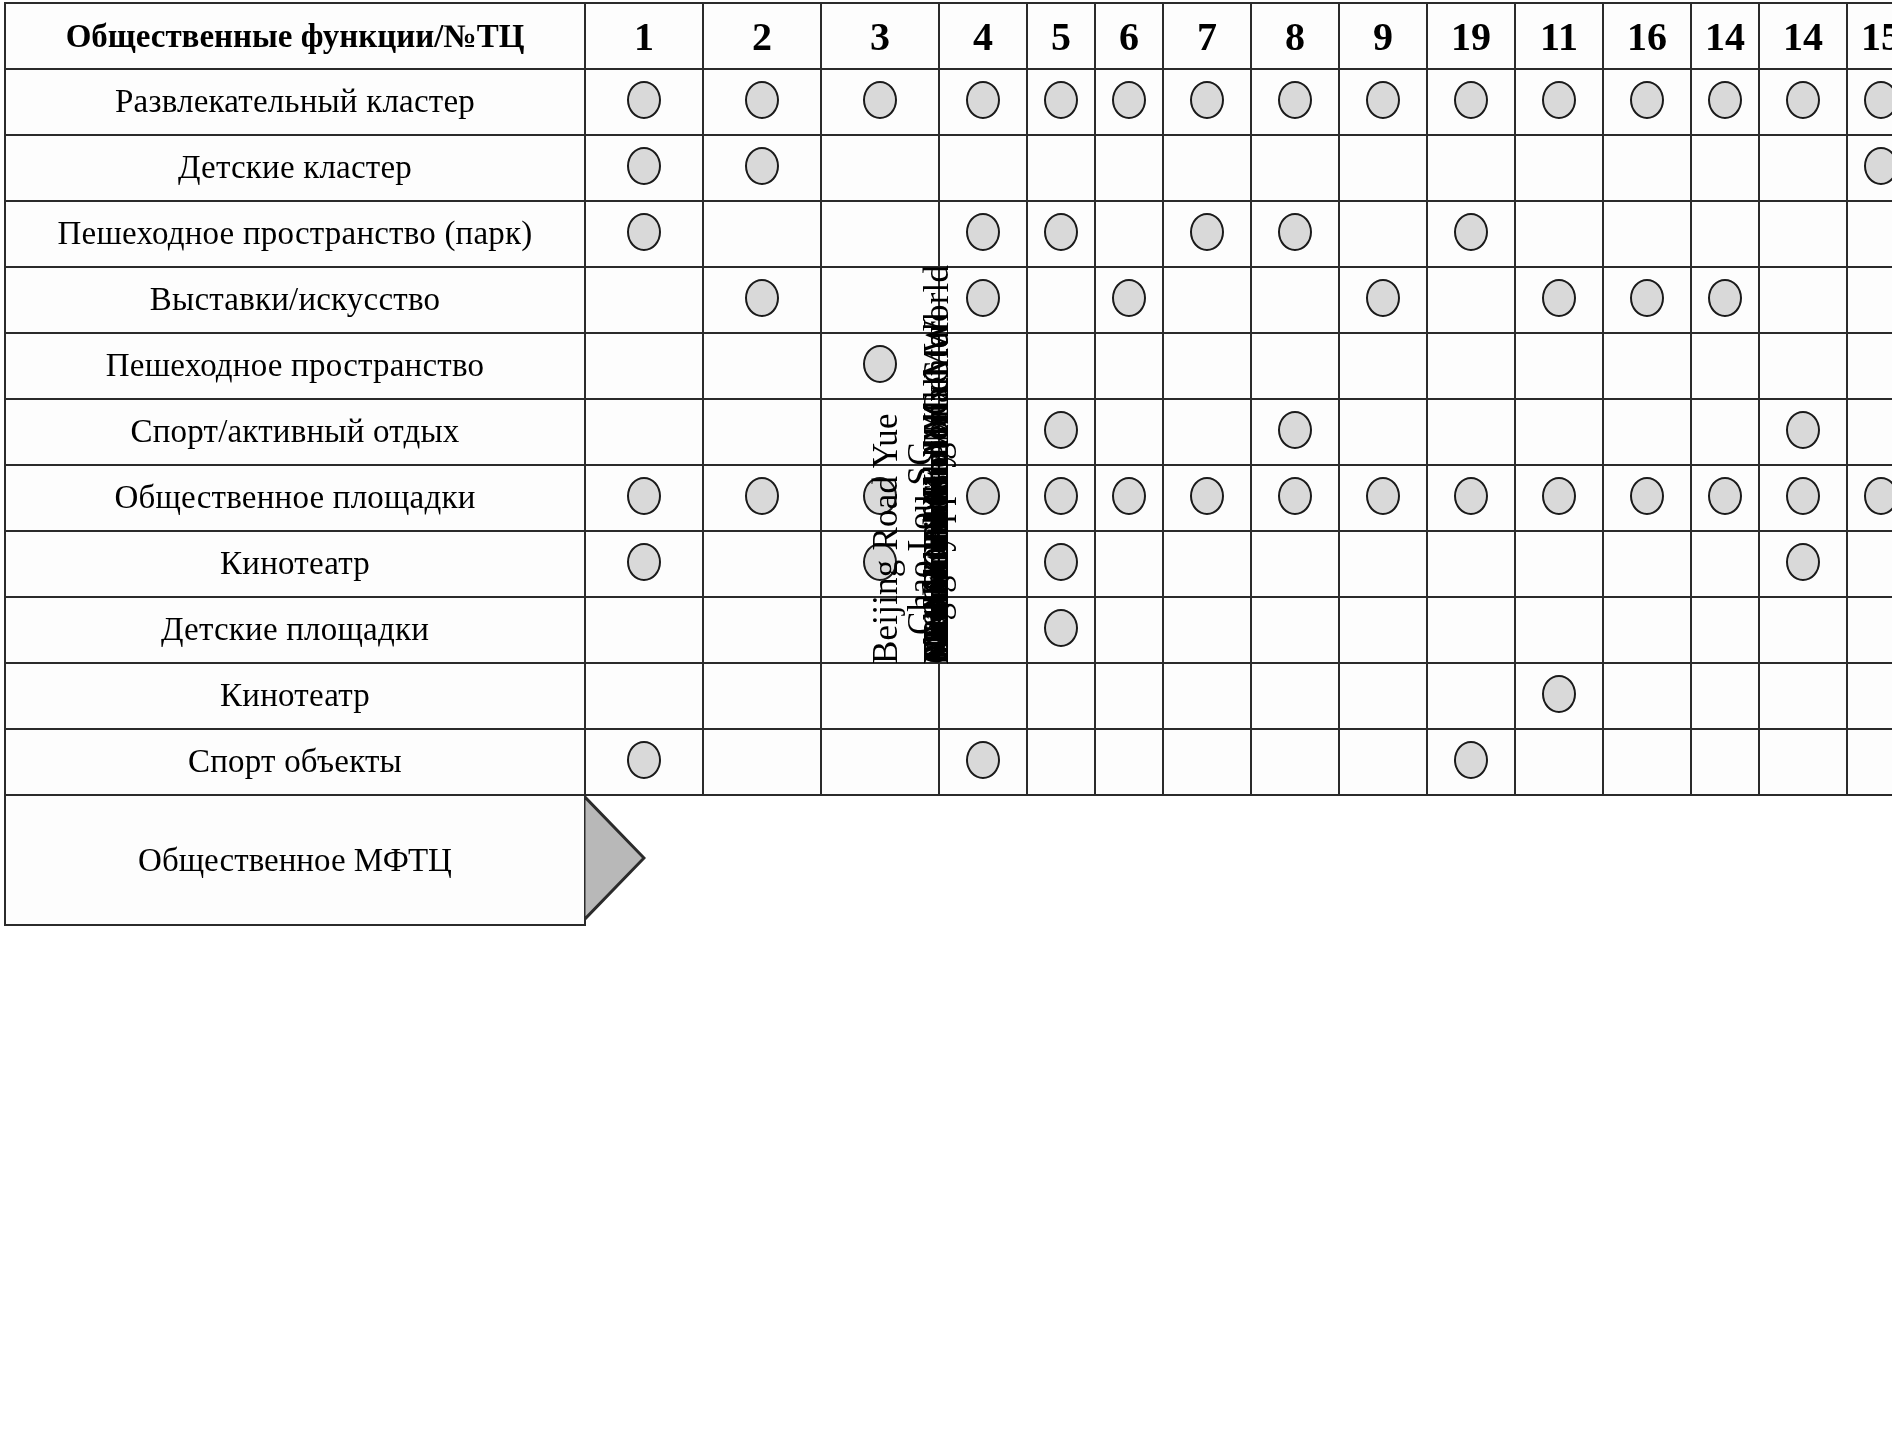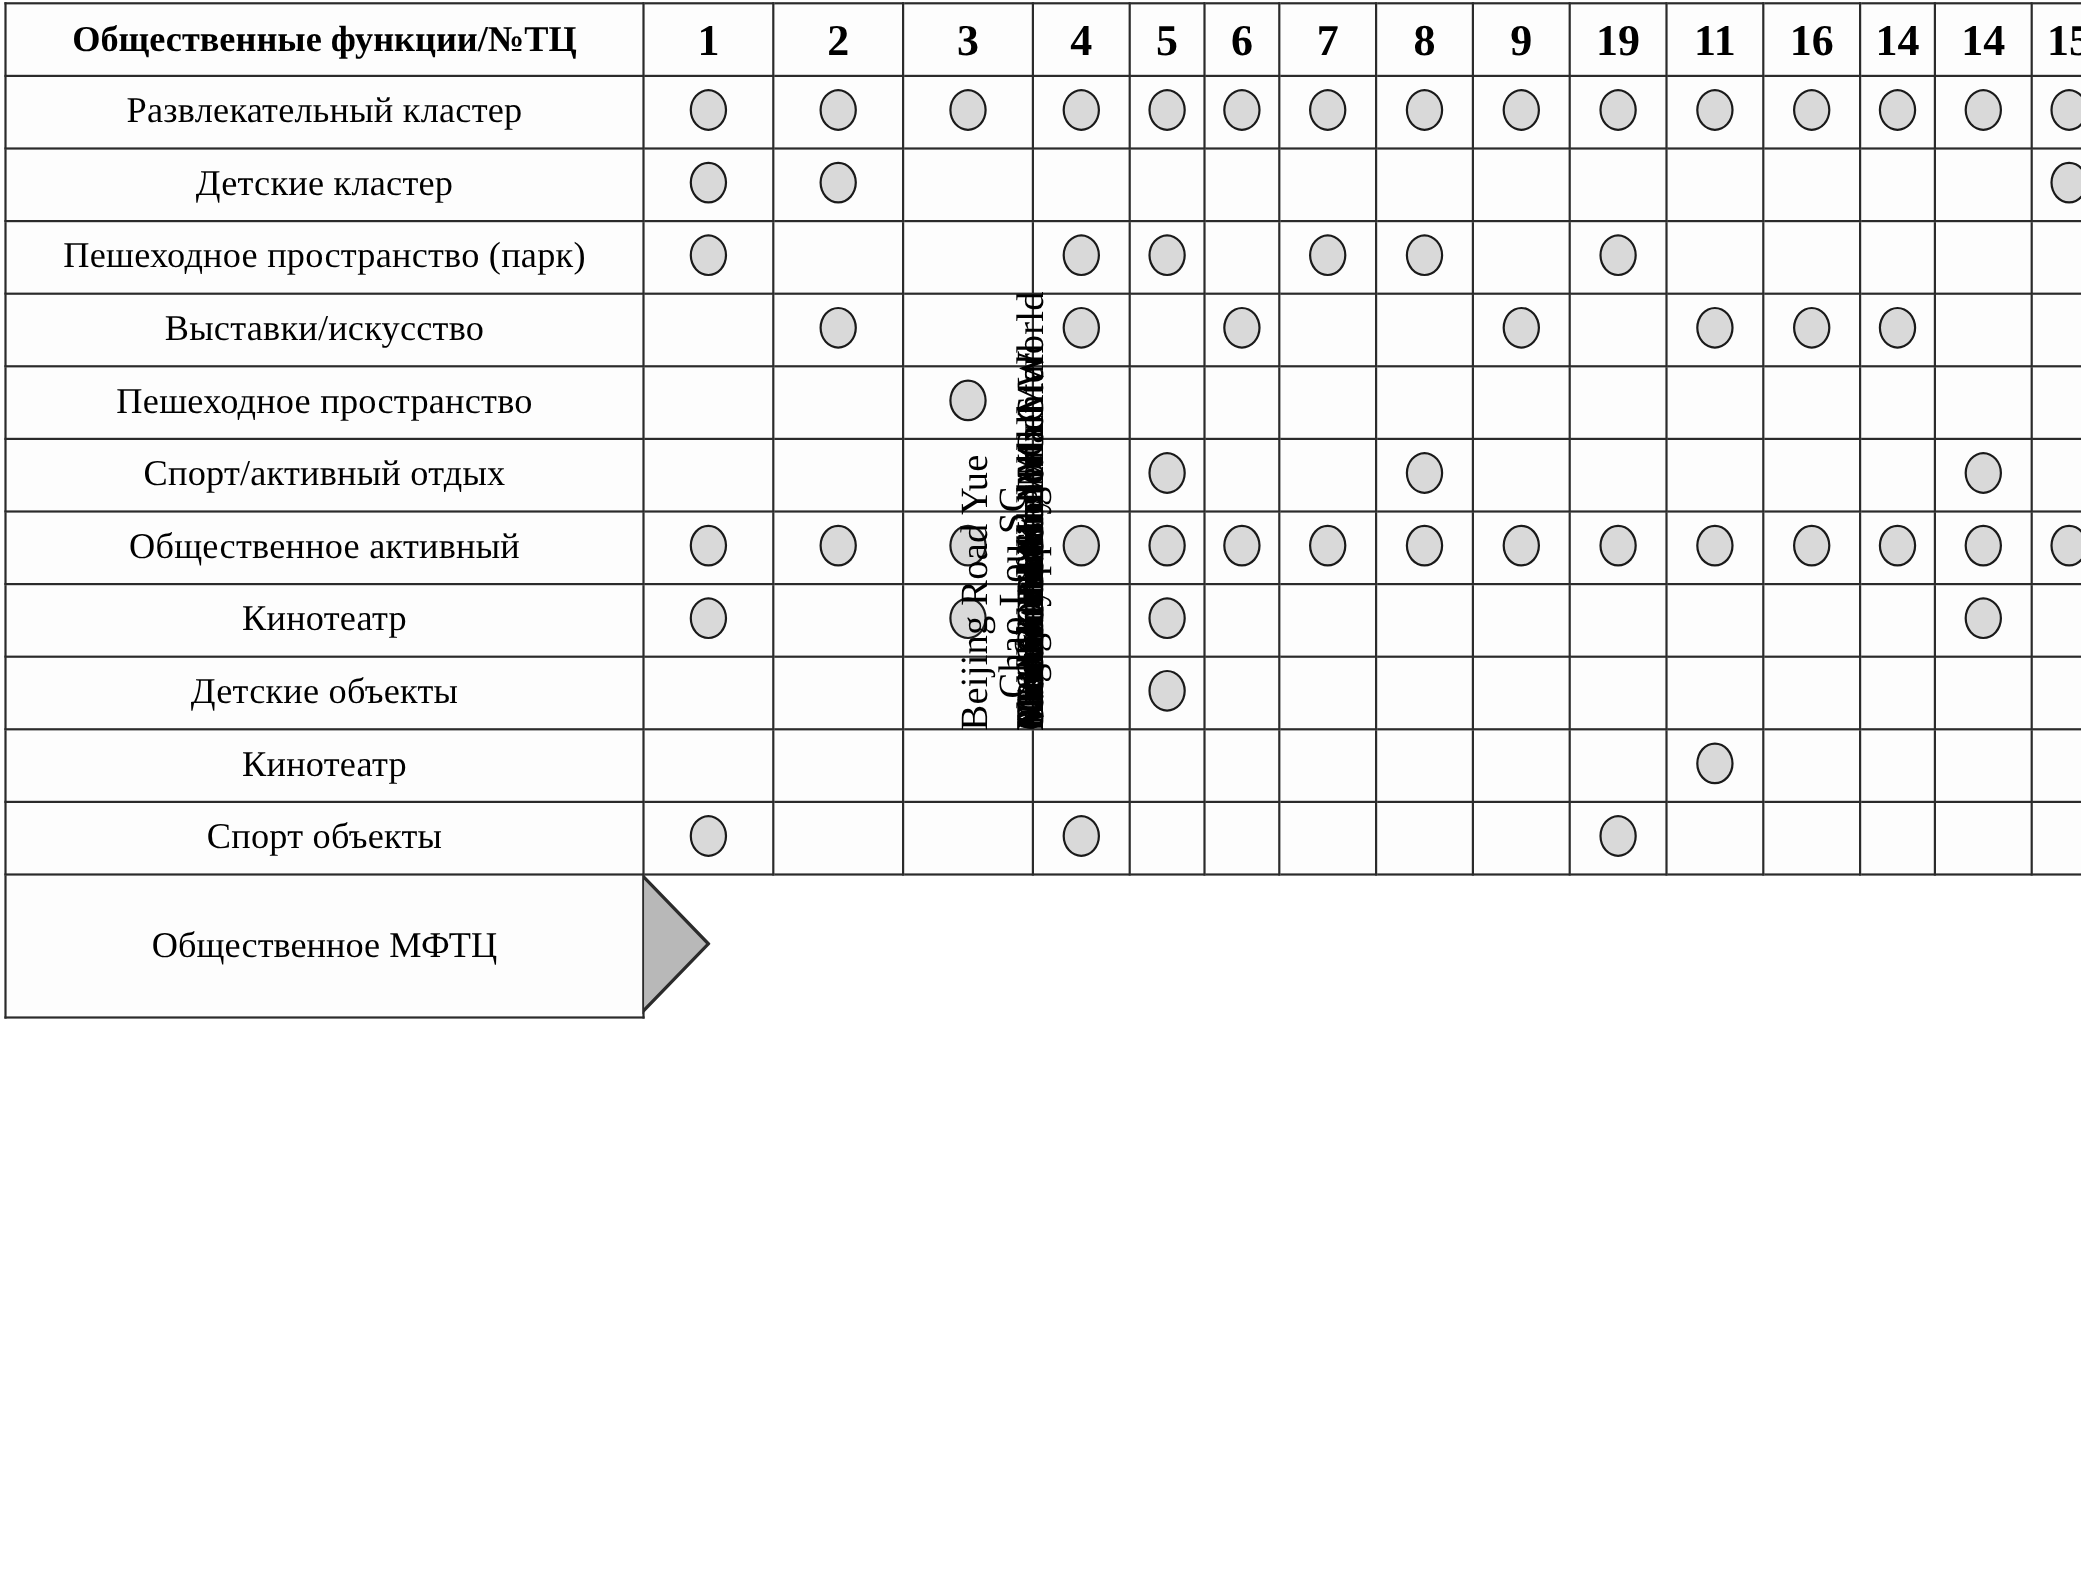--- a/index.html
+++ b/index.html
@@ -273,21 +273,21 @@
           <td class="num"><span class="dot" style="background: rgb(217, 217, 217); border-color: rgb(26, 26, 26);"></span></td>
           <td class="num"></td>
           <td class="num"></td>
           <td class="num"></td>
           <td class="num"></td>
           <td class="num"></td>
           <td class="num"><span class="dot" style="background: rgb(217, 217, 217); border-color: rgb(26, 26, 26);"></span></td>
           <td class="num"></td>
         </tr>
         <tr class="datarow">
-          <td class="rowlabel">Общественное активный</td>
+          <td class="rowlabel">Общественное площадки</td>
           <td class="num"><span class="dot" style="background: rgb(217, 217, 217); border-color: rgb(26, 26, 26);"></span></td>
           <td class="num"><span class="dot" style="background: rgb(217, 217, 217); border-color: rgb(26, 26, 26);"></span></td>
           <td class="num"><span class="dot" style="background: rgb(217, 217, 217); border-color: rgb(26, 26, 26);"></span></td>
           <td class="num"><span class="dot" style="background: rgb(217, 217, 217); border-color: rgb(26, 26, 26);"></span></td>
           <td class="num"><span class="dot" style="background: rgb(217, 217, 217); border-color: rgb(26, 26, 26);"></span></td>
           <td class="num"><span class="dot" style="background: rgb(217, 217, 217); border-color: rgb(26, 26, 26);"></span></td>
           <td class="num"><span class="dot" style="background: rgb(217, 217, 217); border-color: rgb(26, 26, 26);"></span></td>
           <td class="num"><span class="dot" style="background: rgb(217, 217, 217); border-color: rgb(26, 26, 26);"></span></td>
           <td class="num"><span class="dot" style="background: rgb(217, 217, 217); border-color: rgb(26, 26, 26);"></span></td>
           <td class="num"><span class="dot" style="background: rgb(217, 217, 217); border-color: rgb(26, 26, 26);"></span></td>
@@ -309,21 +309,21 @@
           <td class="num"></td>
           <td class="num"></td>
           <td class="num"></td>
           <td class="num"></td>
           <td class="num"></td>
           <td class="num"></td>
           <td class="num"><span class="dot" style="background: rgb(217, 217, 217); border-color: rgb(26, 26, 26);"></span></td>
           <td class="num"></td>
         </tr>
         <tr class="datarow">
-          <td class="rowlabel">Детские объекты</td>
+          <td class="rowlabel">Детские площадки</td>
           <td class="num"></td>
           <td class="num"></td>
           <td class="num"></td>
           <td class="num"></td>
           <td class="num"><span class="dot" style="background: rgb(217, 217, 217); border-color: rgb(26, 26, 26);"></span></td>
           <td class="num"></td>
           <td class="num"></td>
           <td class="num"></td>
           <td class="num"></td>
           <td class="num"></td>

